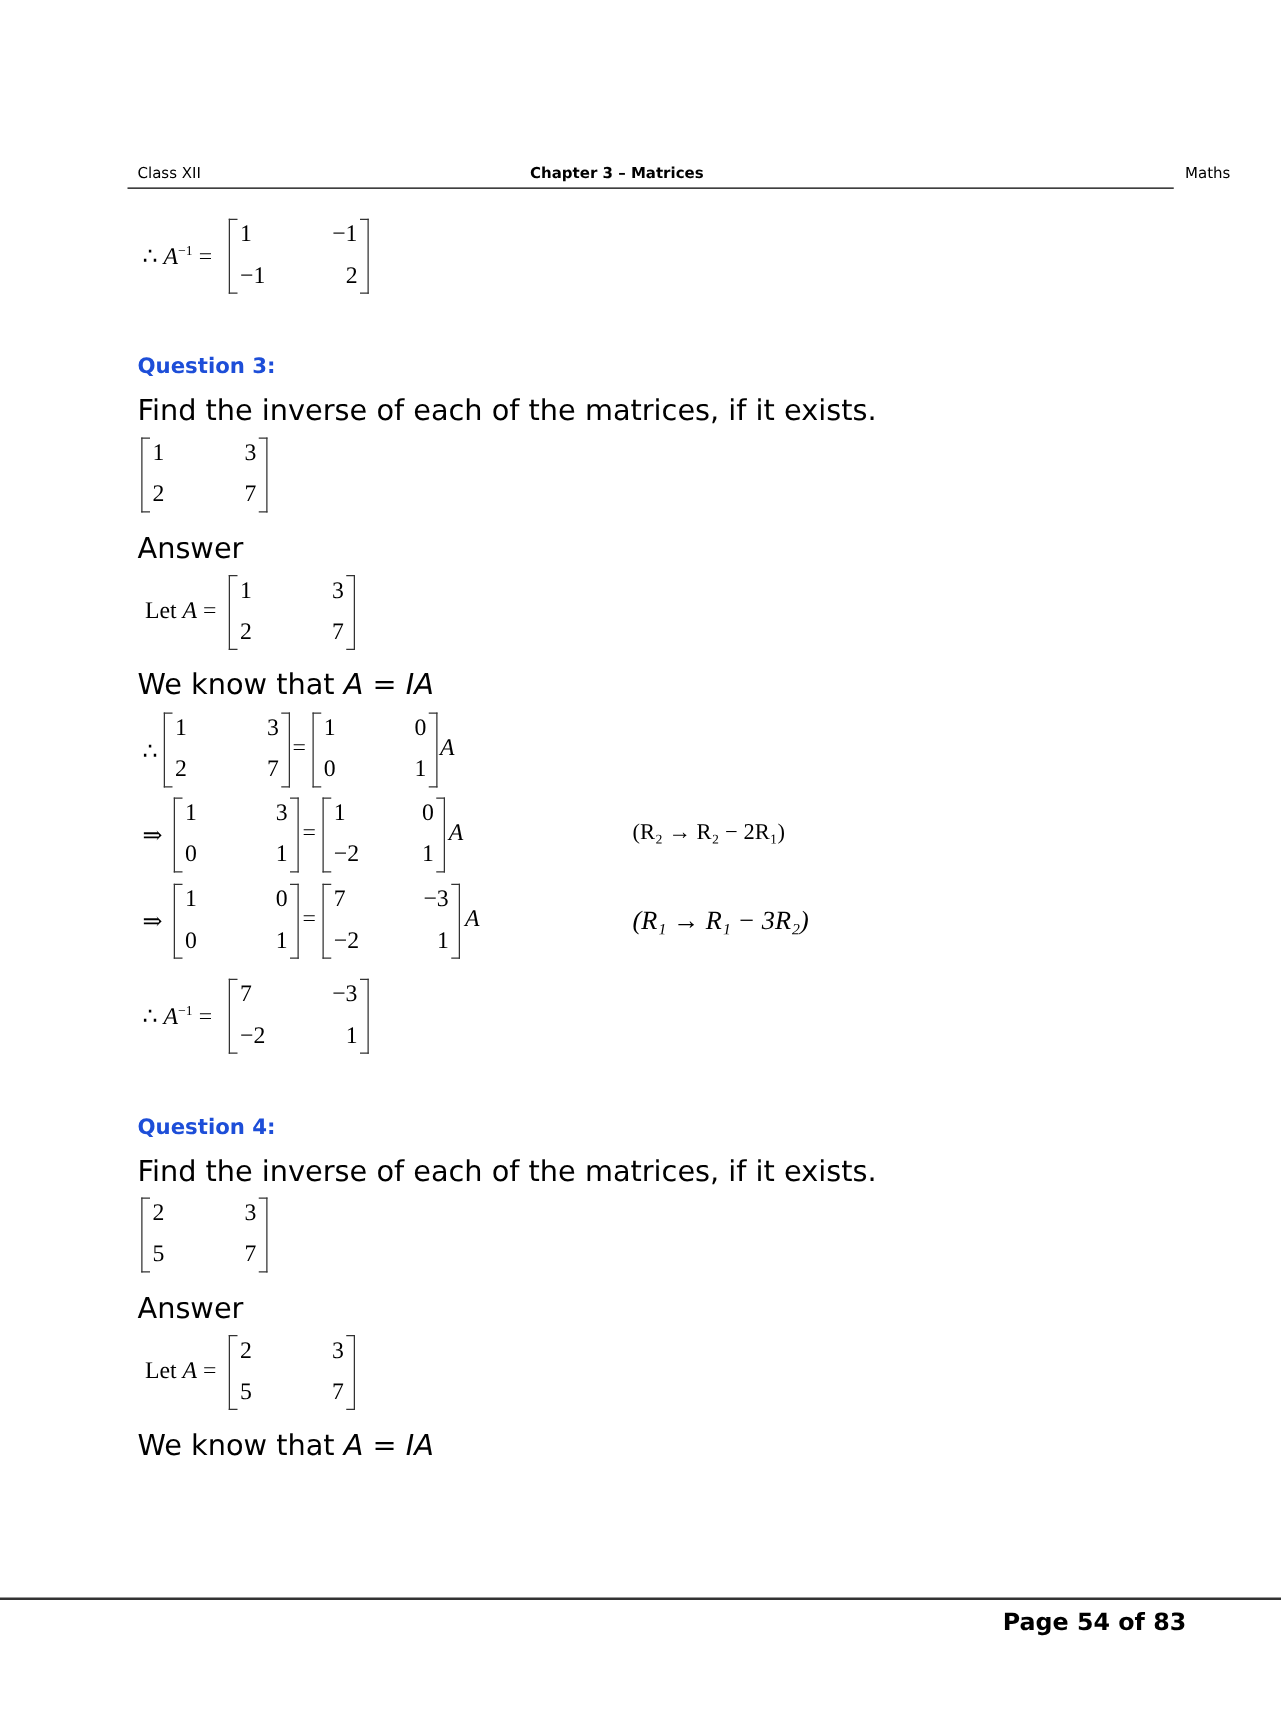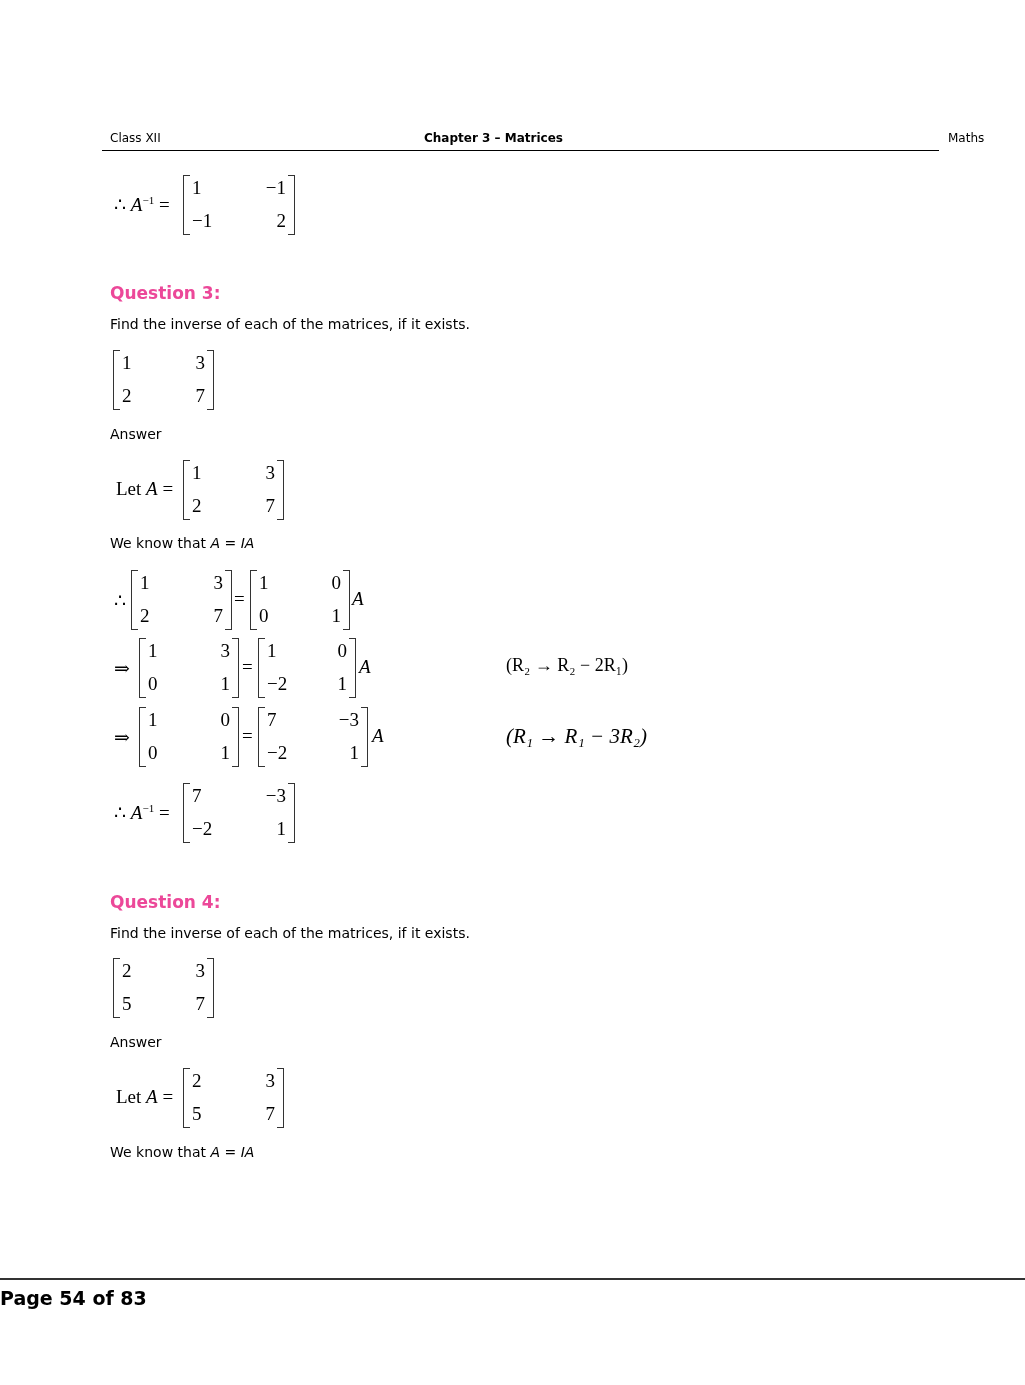--- a/index.html
+++ b/index.html
@@ -1,34 +1,34 @@
 <!DOCTYPE html>
 <html><head>
 <meta charset="utf-8">
 <style>
   html, body { margin: 0; padding: 0; background: #ffffff; }
   body { width: 1025px; height: 1385px; position: relative; overflow: hidden; color: #000; font-family: "DejaVu Sans", sans-serif; }
   .abs { position: absolute; }
   .hdr { top: 127px; font-size: 12px; line-height: 22px; }
   .hdr-rule { left: 102px; top: 150px; width: 837px; height: 0; border-top: 1.5px solid #000; }
-  .q-title { font-weight: bold; color: #ec4899; font-size: 17px; }
-  .body-text { font-size: 14px; }
+  .q-title { font-weight: bold; color: #1d4ed8; font-size: 17px; }
+  .body-text { font-size: 23px; }
   .math { font-family: "Liberation Serif", "DejaVu Serif", serif; font-size: 19px; }
   .it { font-style: italic; }
   .mx { position: absolute; display: inline-block; }
   .mx .lb, .mx .rb { position: absolute; top: 0; bottom: 0; width: 6px; border-top: 1.5px solid #333; border-bottom: 1.5px solid #333; }
   .mx .lb { left: 0; border-left: 1.5px solid #333; }
   .mx .rb { right: 0; border-right: 1.5px solid #333; }
   .mx .cell { position: absolute; font-family: "Liberation Serif", "DejaVu Serif", serif; font-size: 19px; line-height: 20px; }
   .mx .c0 { left: 9px; }
   .mx .c1 { right: 9px; text-align: right; }
   .mx .r0 { top: 3px; }
   .mx .r1 { top: 36px; }
   .foot-rule { left: 0; top: 1278px; width: 1025px; border-top: 2px solid #333; }
-  .foot { top: 1287px; width: 949px; text-align: left; font-weight: bold; font-size: 19px; }
+  .foot { top: 1287px; width: 949px; text-align: right; font-weight: bold; font-size: 19px; }
   sub, sup { font-size: 11px; }
 </style>
 </head>
 <body>
 
 <div class="abs hdr" style="left:110px;">Class XII</div>
 <div class="abs hdr" style="left:424px;font-weight:bold;">Chapter 3 – Matrices</div>
 <div class="abs hdr" style="left:926px;margin-left:22px;">Maths</div>
 <div class="abs hdr-rule"></div>
 

